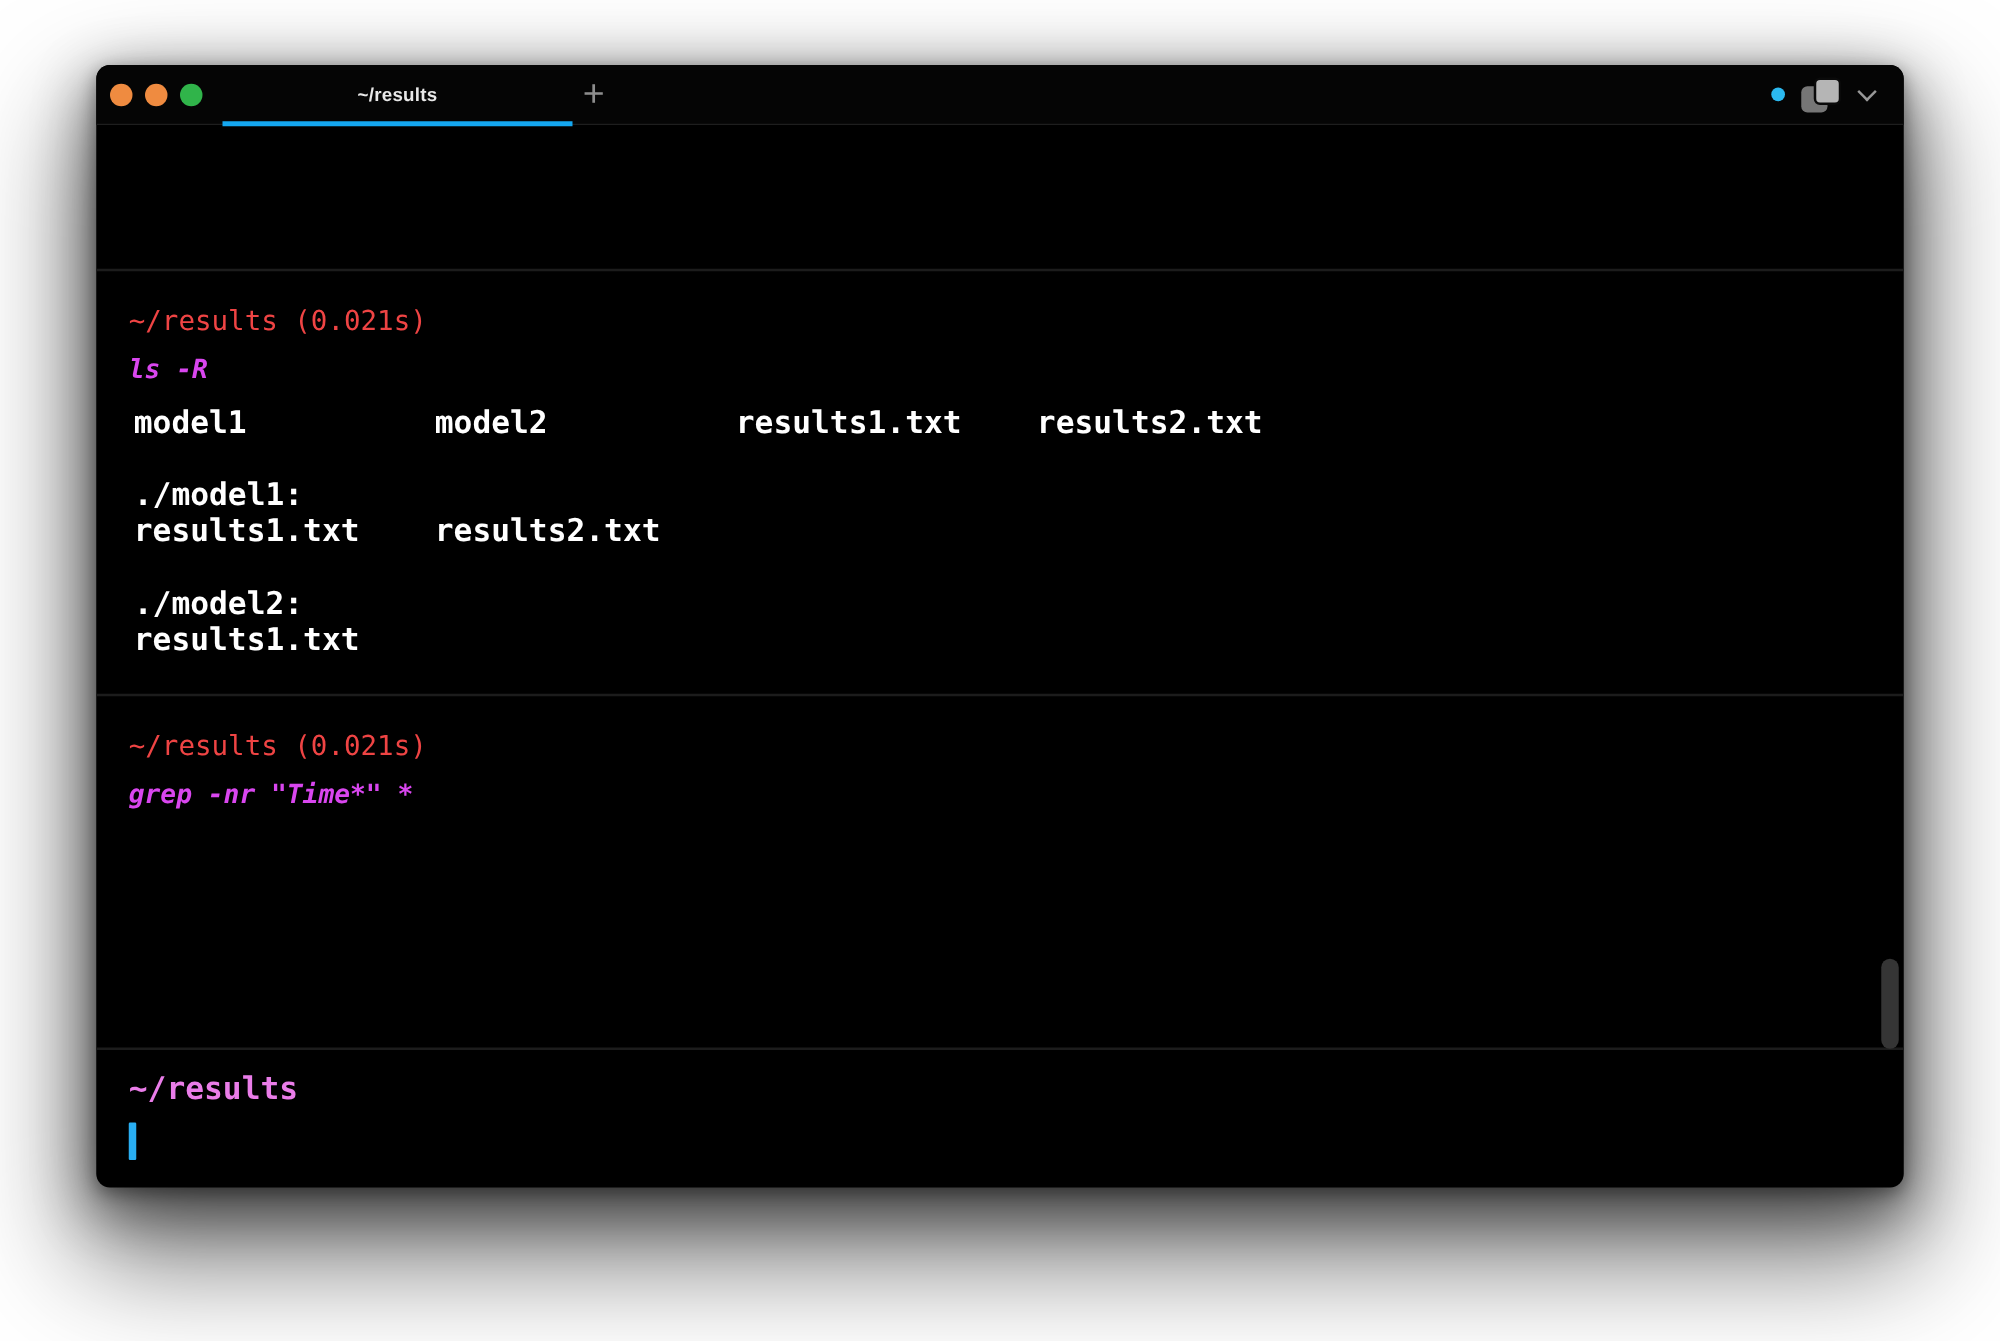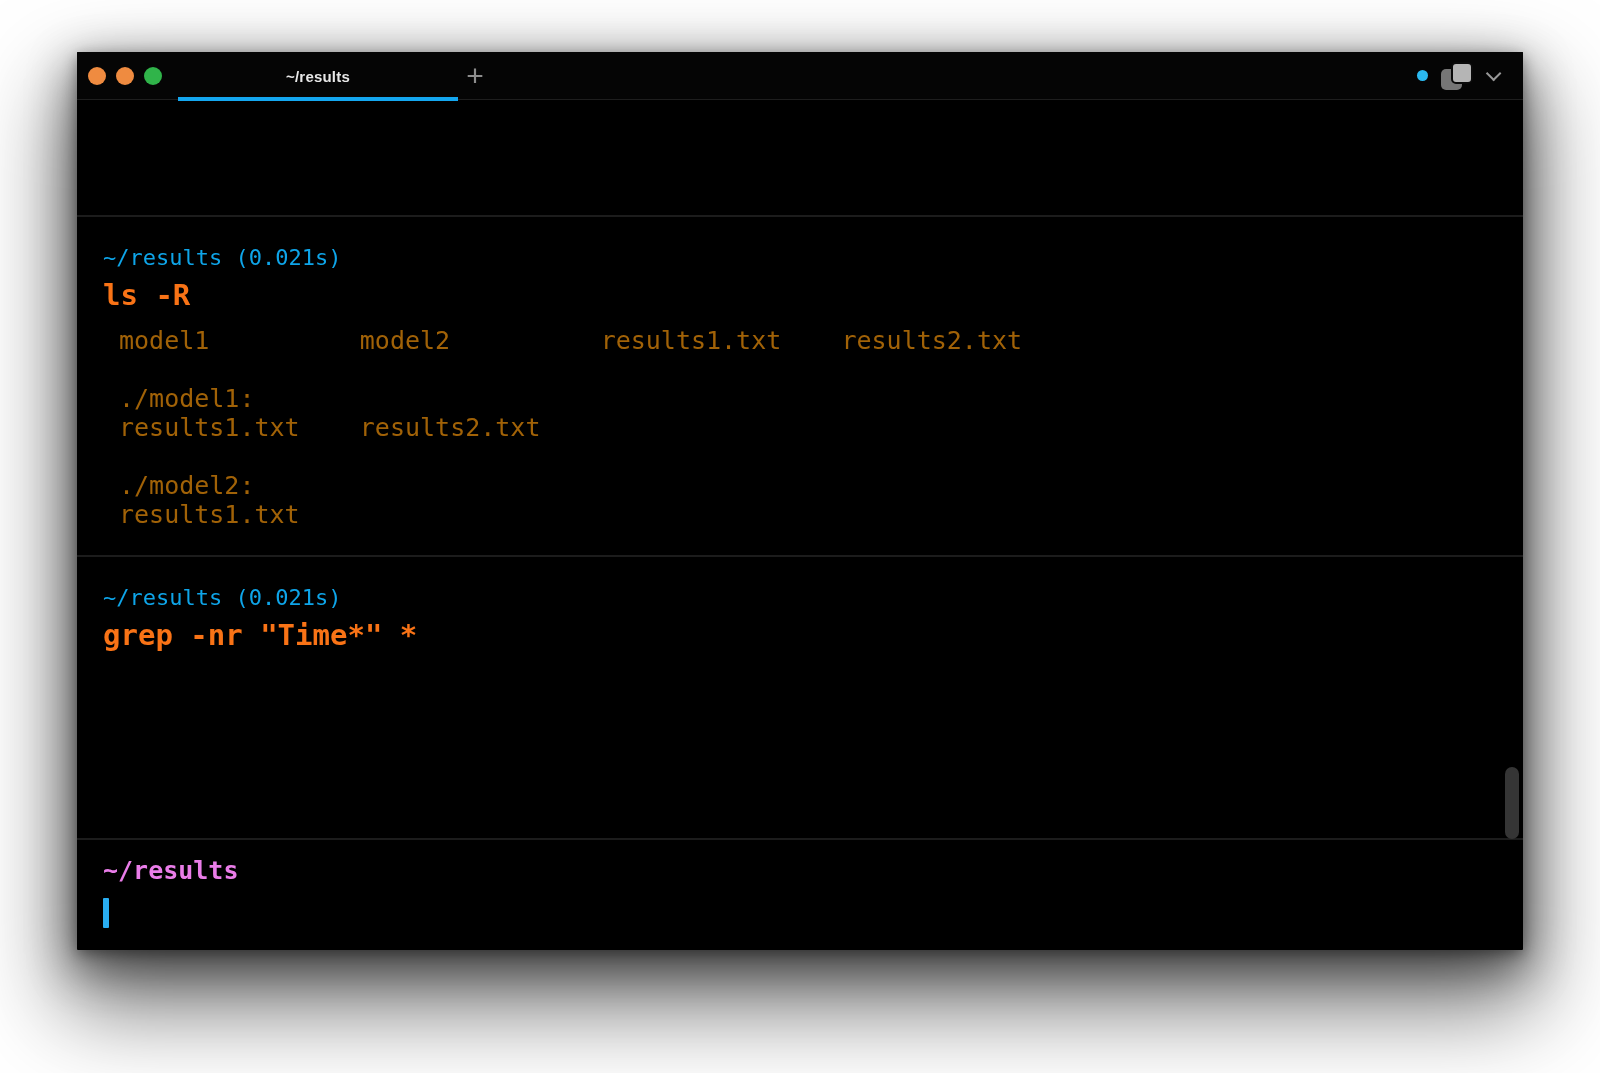--- a/index.html
+++ b/index.html
@@ -9,21 +9,21 @@
     background: #ffffff;
     position: relative;
     font-family: "DejaVu Sans Mono", monospace;
     overflow: hidden;
   }
 
   .window {
     position: absolute; left: 77px; top: 52px;
     width: 1446px; height: 898px;
     background: #000000;
-    border-radius: 1px;
+    border-radius: 11px;
     box-shadow: 0 45px 90px 12px rgba(0,0,0,0.55),
                 0 15px 45px 4px rgba(0,0,0,0.45),
                 0 4px 14px rgba(0,0,0,0.35);
     display: flex; flex-direction: column;
     overflow: hidden;
   }
 
   
   .titlebar {
     height: 48px; flex: none;
@@ -88,32 +88,32 @@
   .scrollback-spacer { height: 115px; }
 
   .block {
     border-top: 2px solid #1c1c1c;
     padding: 27px 26px 0 26px;
   }
   .block-1 { height: 340px; }
   .block-2 { height: 283px; }
 
   .block-header {
-    color: #0ea5e9; font-size: 22px; line-height: 27px;
+    color: #ef4444; font-size: 22px; line-height: 27px;
     margin-bottom: 9px; white-space: pre;
   }
   .block-command {
-    color: #f97316; font-weight: bold;
-    font-size: 29px; line-height: 30px;
-    margin-bottom: 13px; white-space: pre;
+    color: #d946ef; font-weight: bold;
+    font-size: 21px; line-height: 30px;
+    margin-bottom: 13px; white-space: pre; font-style: italic;
   }
   .block-output {
-    margin: 16px; font-family: inherit;
+    margin: 4px; font-family: inherit;
     font-size: 25px; line-height: 29px;
-    color: #a16207; white-space: pre;
+    color: #ffffff; white-space: pre; font-weight: bold;
   }
 
   .prompt-block { height: 112px; padding-top: 16px; }
   .prompt-path {
     font-size: 25px; line-height: 30px; font-weight: bold;
     white-space: pre;
   }
   .input-line { margin-top: 12px; height: 30px; }
   .cursor-bar { width: 6px; height: 30px; border-radius: 1px; }
 

